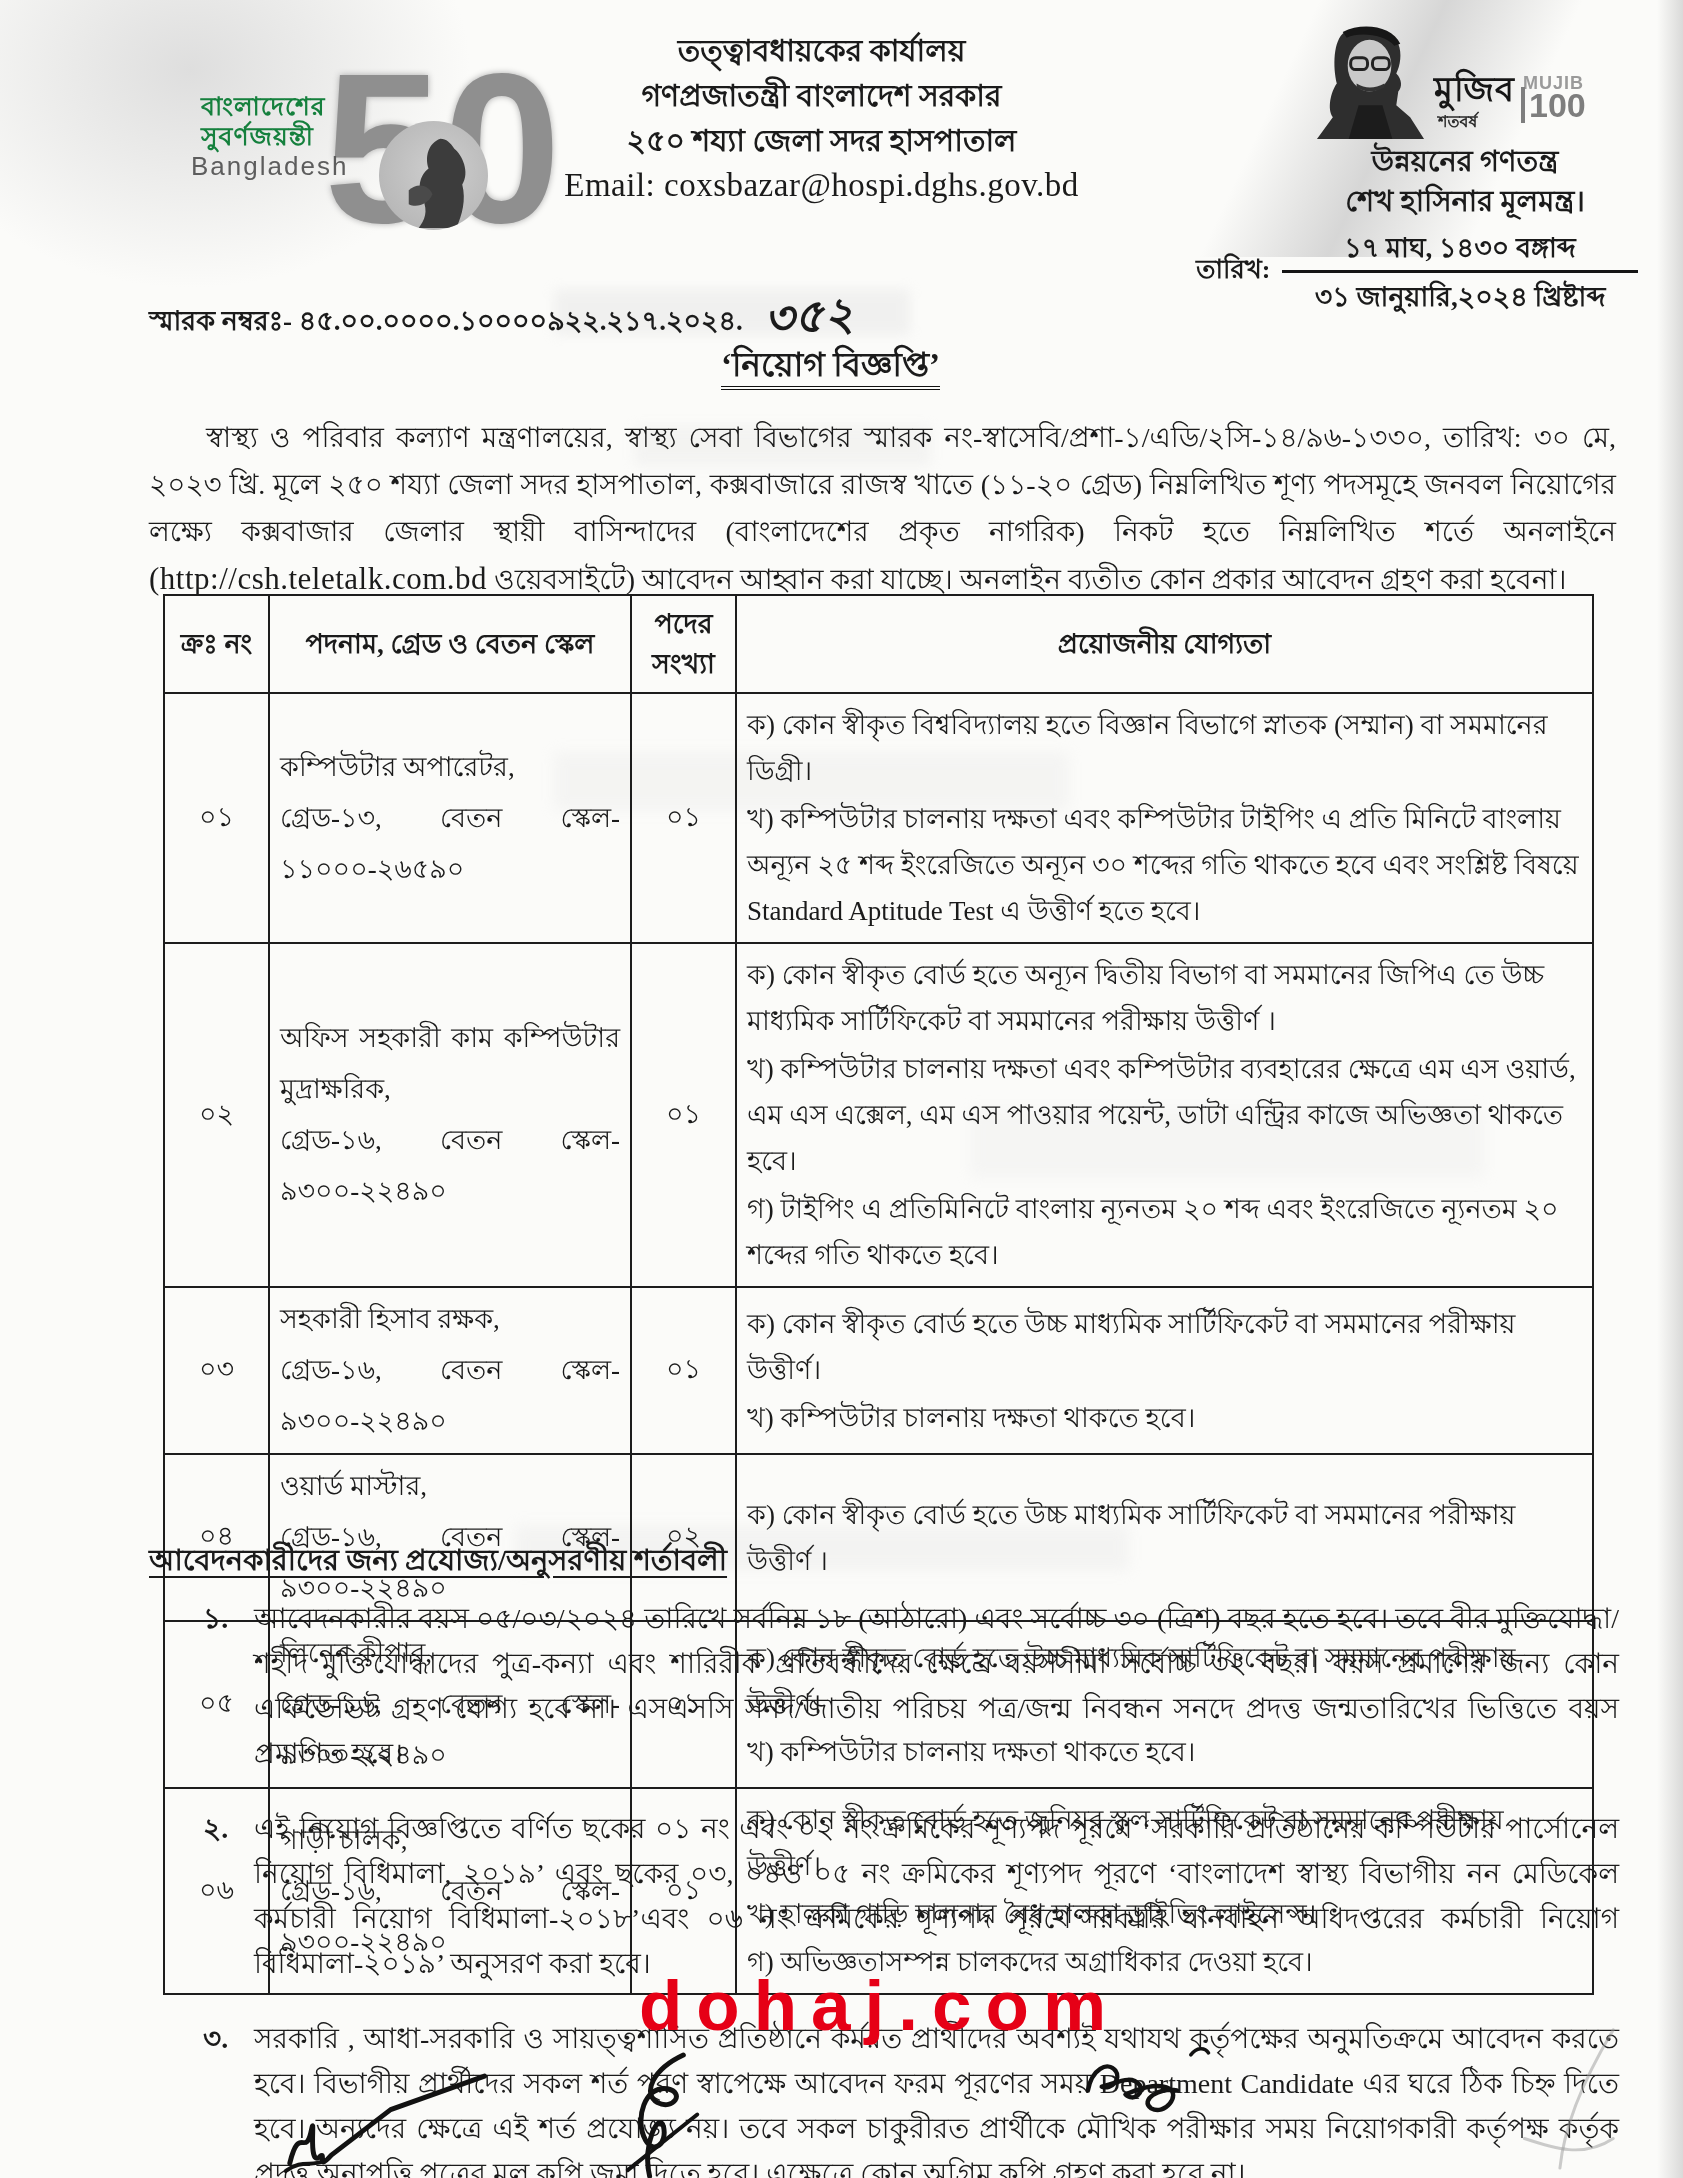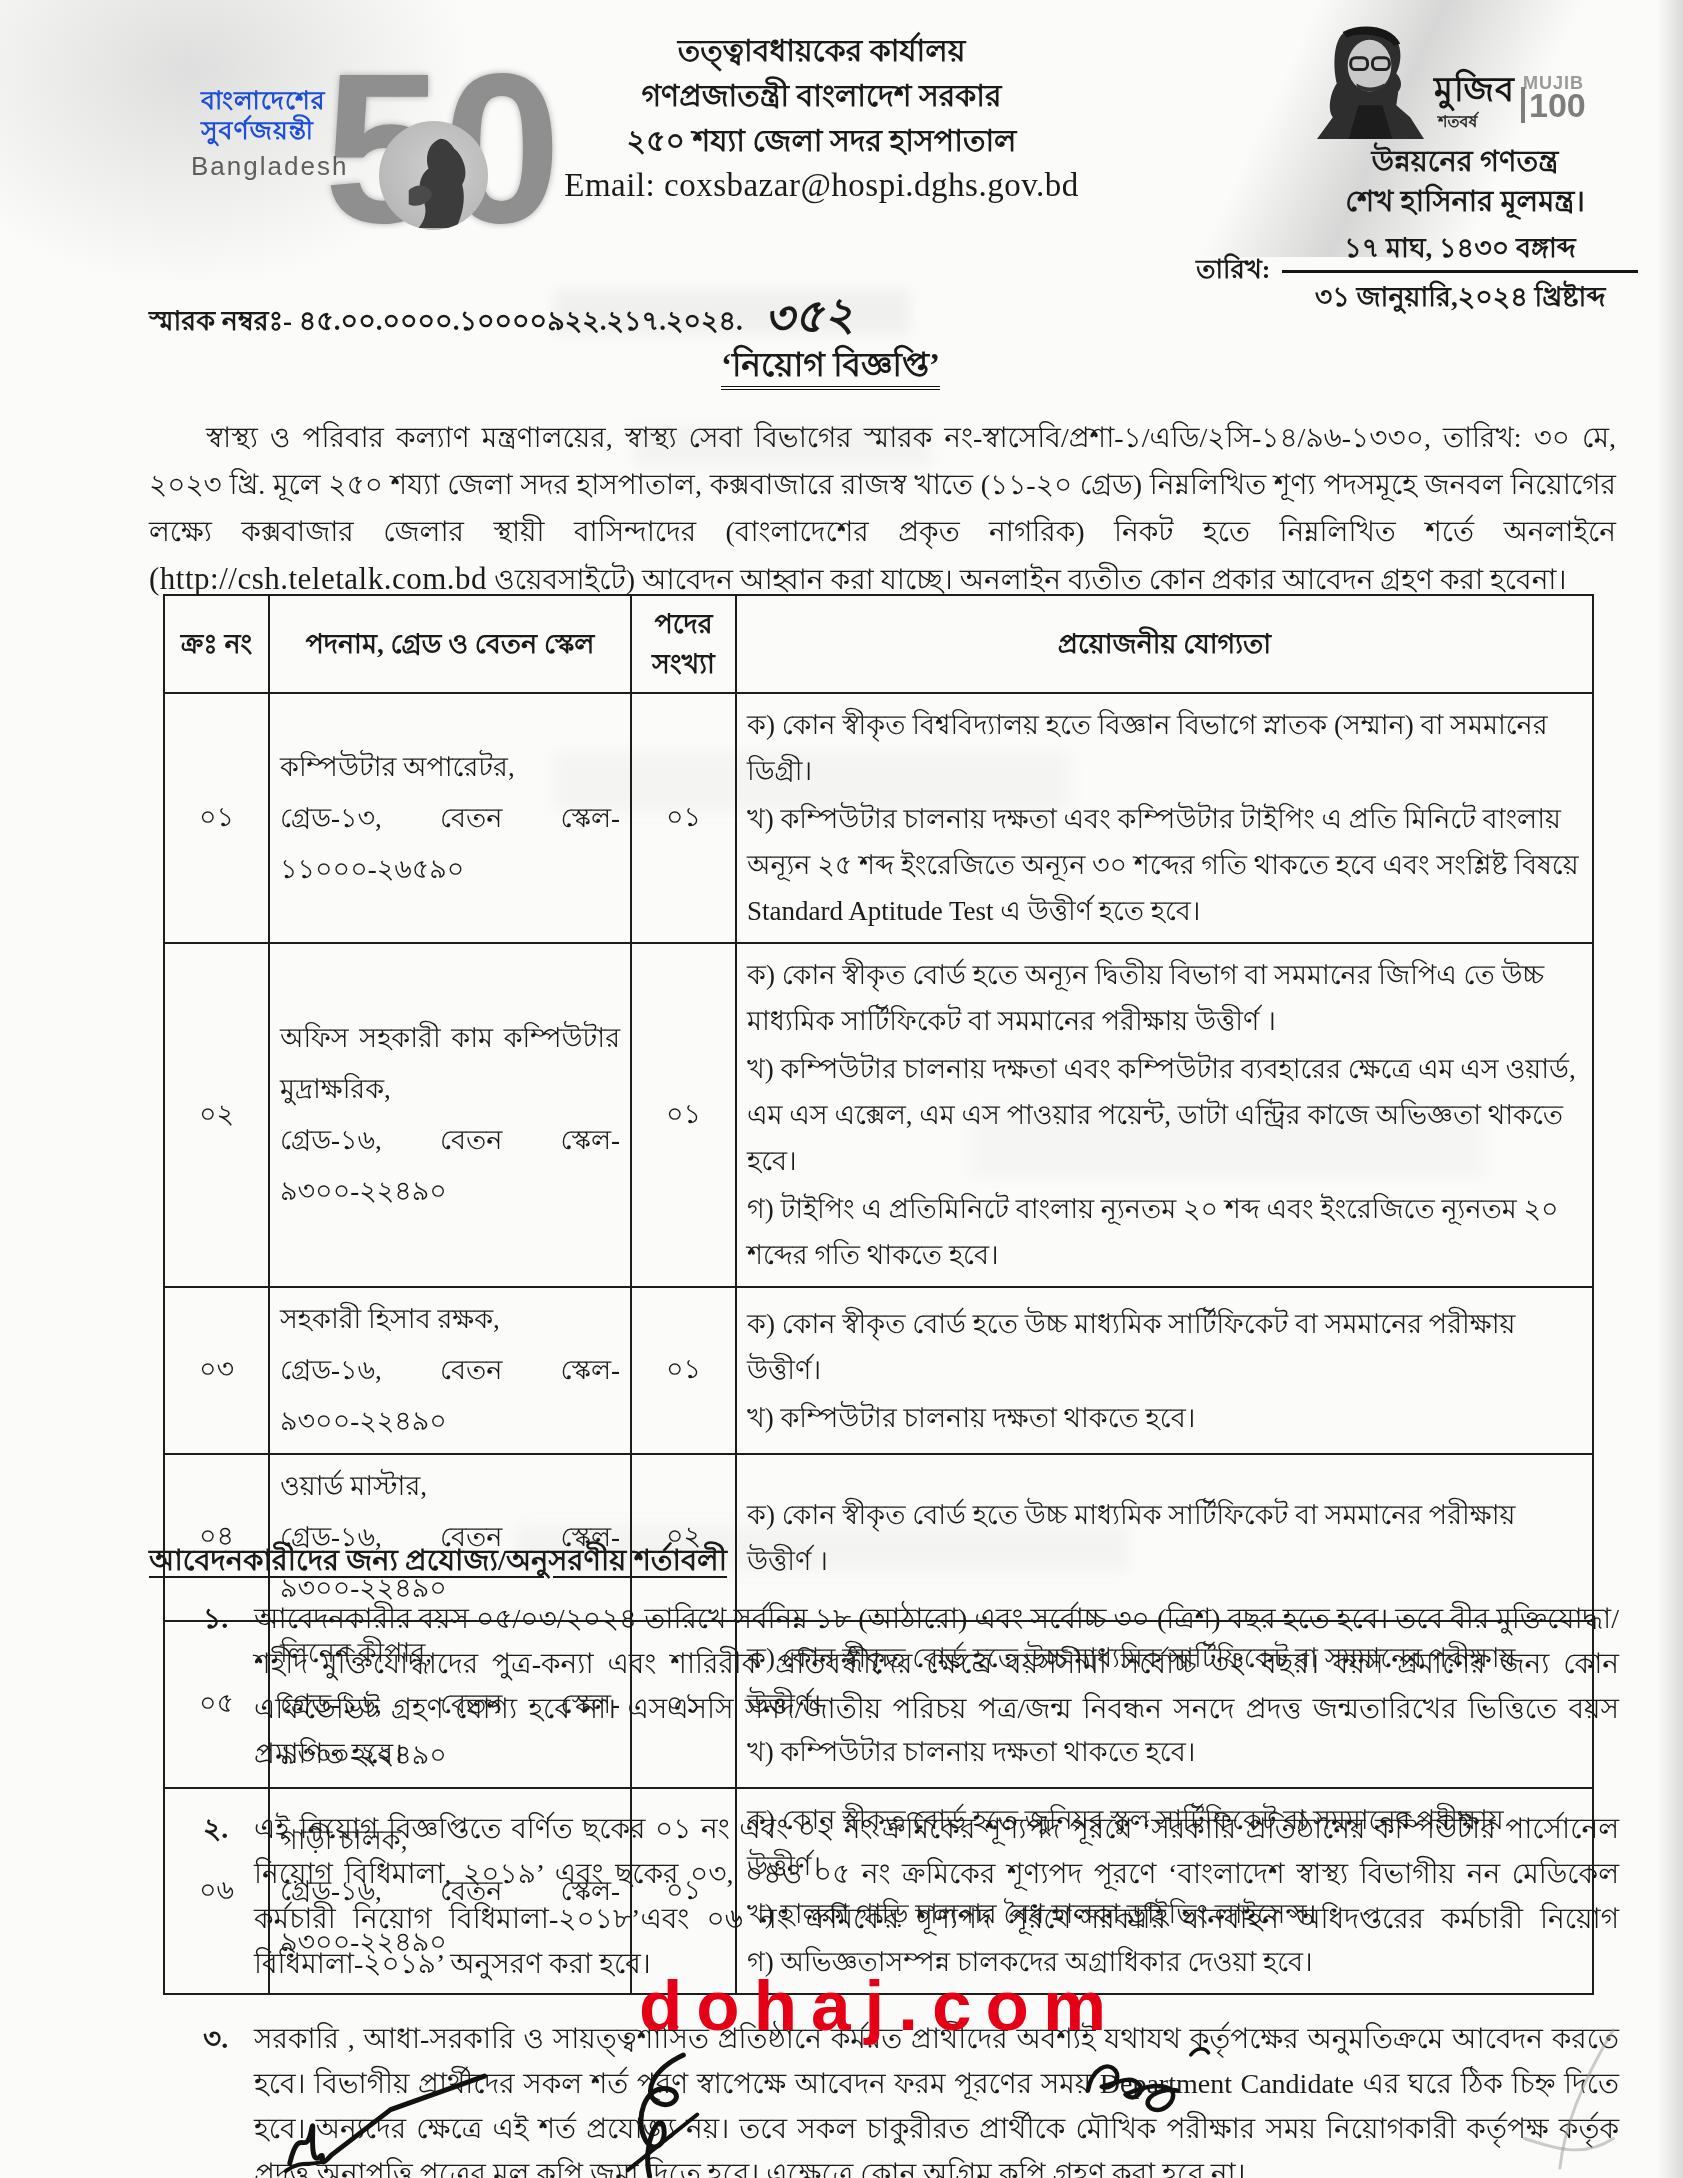--- a/index.html
+++ b/index.html
@@ -18,21 +18,21 @@
   .sm-ghost1{left:554px;top:289px;width:356px;height:46px;background:#dedede;opacity:.35;filter:blur(6px);}
   .sm-ghost2{left:634px;top:426px;width:297px;height:40px;background:#e2e2e2;opacity:.3;filter:blur(6px);}
   .sm-ghost3{left:554px;top:752px;width:515px;height:59px;background:#e5e5e5;opacity:.3;filter:blur(7px);}
   .sm-ghost4{left:970px;top:1109px;width:515px;height:69px;background:#e6e6e6;opacity:.28;filter:blur(7px);}
   .sm-ghost5{left:515px;top:1525px;width:614px;height:46px;background:#e3e3e3;opacity:.3;filter:blur(7px);}
   .sm-redge{right:0;top:0;width:26px;height:2178px;
     background:linear-gradient(to left, rgba(190,190,190,.55), rgba(190,190,190,0));}
 
   
   .logo50{position:absolute;left:183px;top:54px;width:297px;height:213px;}
-  .logo50 .bnl{position:absolute;left:18px;top:32px;font-size:25px;line-height:30px;color:#1d4ed8;font-weight:700;letter-spacing:1px;filter:blur(0.4px);}
+  .logo50 .bnl{position:absolute;left:18px;top:38px;font-size:25px;line-height:30px;color:#15803d;font-weight:700;letter-spacing:1px;filter:blur(0.4px);}
   .logo50 .latin{position:absolute;left:8px;top:97px;font-size:26px;color:#5d5d5d;font-family:"Liberation Sans",sans-serif;letter-spacing:2px;}
   .logo50 .five{position:absolute;left:141px;top:-12px;font-size:213px;line-height:213px;font-weight:700;color:#8f8f8f;font-family:"Liberation Sans",sans-serif;text-shadow:0 0 6px #aaa;}
   .logo50 .circ{position:absolute;left:196px;top:67px;width:109px;height:109px;border-radius:50%;
     background:radial-gradient(circle at 55% 45%, #cfcfcf 0%, #b9b9b9 70%, #a5a5a5 100%);overflow:hidden;}
   .logo50 .circ svg{position:absolute;left:0;top:0;}
 
   .gov-head{position:absolute;left:475px;top:28px;width:693px;text-align:center;}
   .gov-head .l{font-size:30px;line-height:45px;font-weight:600;}
   .gov-head .email{font-size:33px;line-height:44px;font-weight:500;letter-spacing:0.5px;}
 

